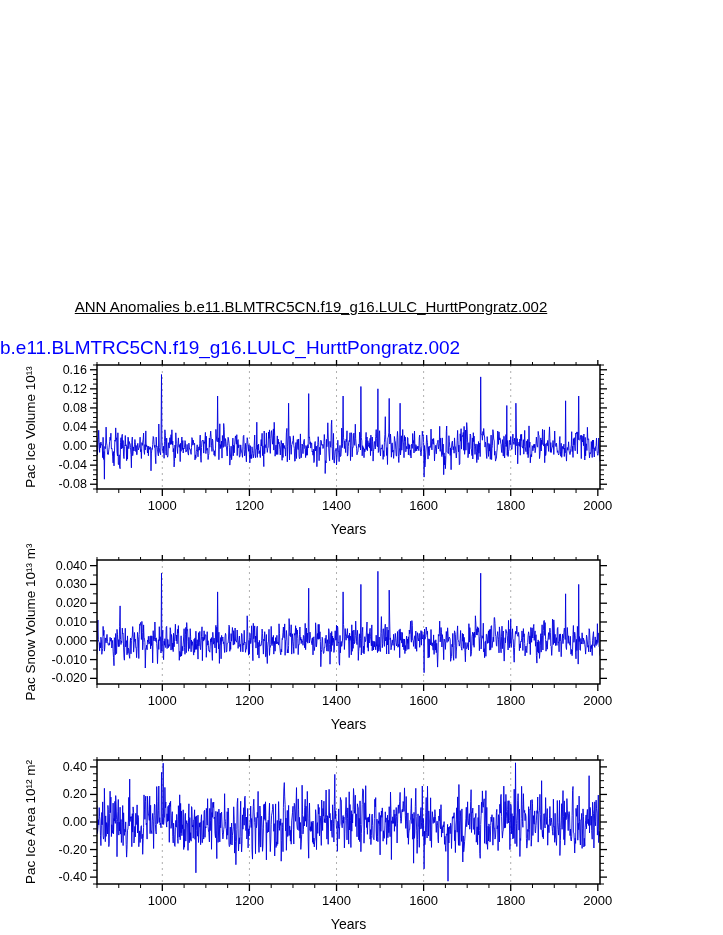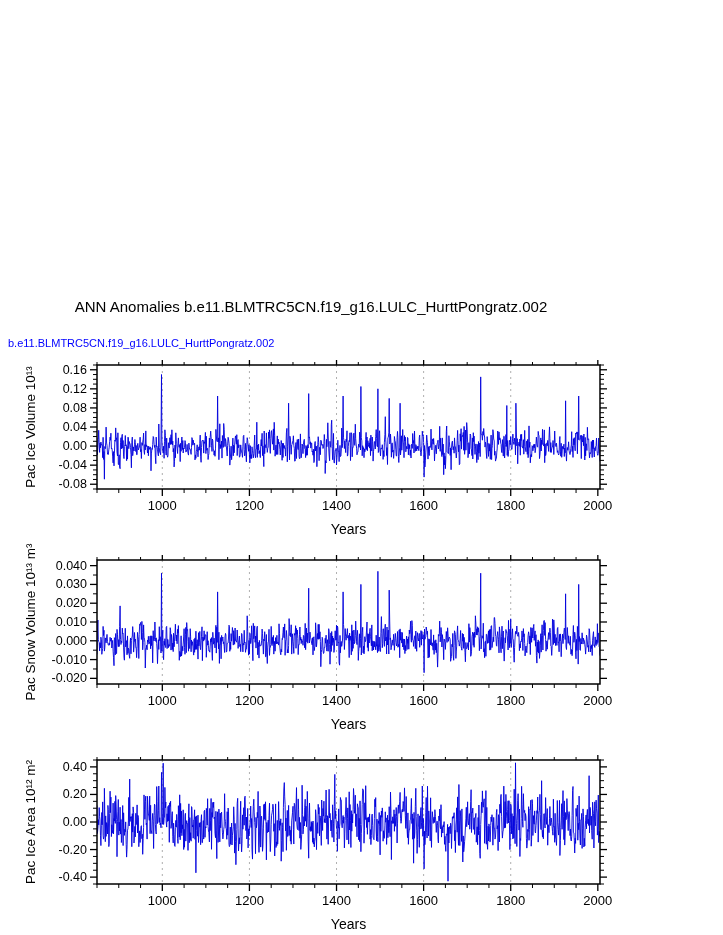--- a/index.html
+++ b/index.html
@@ -1,20 +1,20 @@
 <!DOCTYPE html>
 <html><head>
 <meta charset="utf-8">
 <style>
   html,body{margin:0;padding:0;background:#ffffff;}
   .canvas{position:relative;width:723px;height:935px;background:#ffffff;overflow:hidden;
           font-family:"Liberation Sans",sans-serif;color:#000;}
   .title{position:absolute;top:298px;left:0;width:622px;text-align:center;
-         font-size:15px;color:#000;white-space:nowrap;}
-  .subtitle{position:absolute;top:337px;left:8px;font-size:11px;white-space:nowrap;}
+         font-size:15px;color:#000;white-space:nowrap;text-decoration:underline;}
+  .subtitle{position:absolute;top:337px;left:0;font-size:19px;white-space:nowrap;}
   .panel{position:absolute;left:0;width:723px;height:190px;}
   .panel svg{position:absolute;left:0;top:0;}
   .ylabel{position:absolute;white-space:nowrap;font-size:13.5px;
           transform:translate(-50%,-50%) rotate(-90deg);}
   svg text{font-family:"Liberation Sans",sans-serif;fill:#000;}
 </style>
 </head>
 <body>
 
 <div class="canvas">

